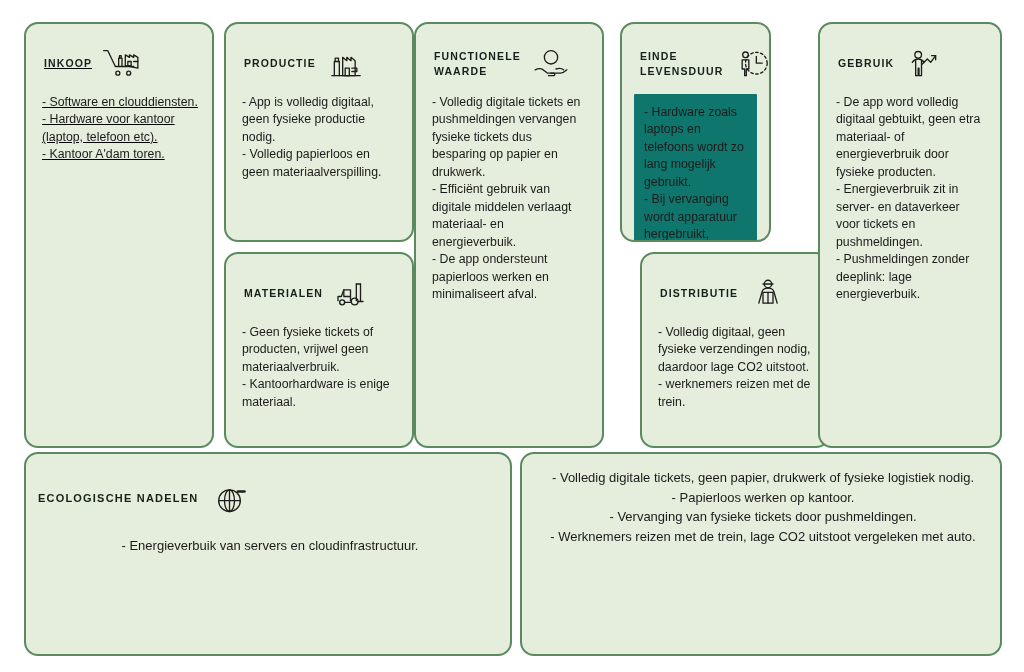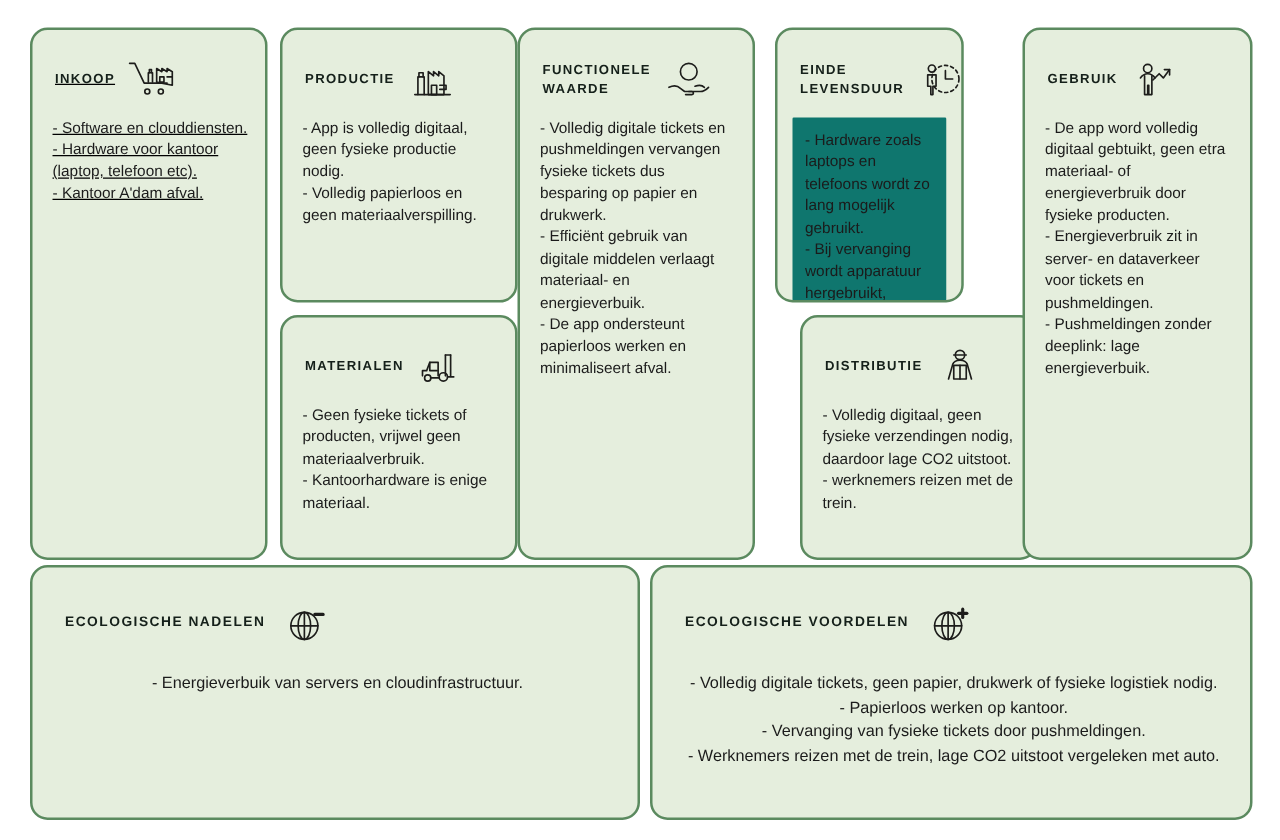--- a/index.html
+++ b/index.html
@@ -70,21 +70,21 @@
     padding: 10px 10px 52px 10px;
     border-radius: 1px;
   }
   .card-body.wide {
     font-size: 13px;
     line-height: 1.5;
     padding: 14px 18px 14px 22px;
     text-align: center;
   }
   .head-wide {
-    padding: 22px 16px 0 26px;
+    padding: 22px 16px 0 12px;
     gap: 14px;
     min-height: 46px;
   }
   .head-wide .card-title { font-size: 11px; letter-spacing: 1.2px; }
   .head-wide .card-icon { width: 40px; height: 40px; }
 
   
   #card-inkoop      { left: 24px;  top: 22px;  width: 190px; height: 426px; text-decoration: underline; }
   #card-productie   { left: 224px; top: 22px;  width: 190px; height: 220px; }
   #card-materialen  { left: 224px; top: 252px; width: 190px; height: 196px; }
@@ -111,21 +111,21 @@
           <path d="M20 24 v-9 h4 v9"></path>
           <path d="M21 15 v-3 h2 v3"></path>
           <path d="M28 24 v-13 l5 3 v-3 l5 3 v-3 l5 3 v13 z"></path>
           <rect x="31" y="19" width="4" height="5"></rect>
           <path d="M38 19 h5"></path>
         </svg>
       </span>
     </div>
     <div class="card-body">- Software en clouddiensten.
 - Hardware voor kantoor (laptop, telefoon etc).
-- Kantoor A'dam afval.</div>
+- Kantoor A'dam toren.</div>
   </div>
 
   <div class="card" id="card-productie">
     <div class="card-head">
       <div class="card-title">PRODUCTIE</div>
       <span class="card-icon">
         <svg viewBox="0 0 48 44" fill="none" stroke="currentColor" stroke-width="1.6" stroke-linecap="round" stroke-linejoin="round">
           <path d="M10 36 v-17 h6 v17"></path>
           <path d="M11 19 v-4 h4 v4"></path>
           <path d="M20 36 v-22 l5 4 v-4 l5 4 v-4 l5 4 v18 z"></path>
@@ -239,32 +239,19 @@
           <path d="M8 24 h26"></path>
           <ellipse cx="21" cy="24" rx="6" ry="13"></ellipse>
           <path d="M31 13 h8" stroke-width="3"></path>
         </svg>
       </span>
     </div>
     <div class="card-body wide">- Energieverbuik van servers en cloudinfrastructuur.</div>
   </div>
 
   <div class="card" id="card-voordelen">
-    <div class="card-head head-wide">
-      <div class="card-title">ECOLOGISCHE VOORDELEN</div>
-      <span class="card-icon">
-        <svg viewBox="0 0 48 44" fill="none" stroke="currentColor" stroke-width="1.6" stroke-linecap="round" stroke-linejoin="round">
-          <circle cx="21" cy="24" r="13"></circle>
-          <path d="M21 11 v26"></path>
-          <path d="M8 24 h26"></path>
-          <ellipse cx="21" cy="24" rx="6" ry="13"></ellipse>
-          <path d="M31 12 h8" stroke-width="3"></path>
-          <path d="M35 8 v8" stroke-width="3"></path>
-        </svg>
-      </span>
-    </div>
     <div class="card-body wide">- Volledig digitale tickets, geen papier, drukwerk of fysieke logistiek nodig.
 - Papierloos werken op kantoor.
 - Vervanging van fysieke tickets door pushmeldingen.
 - Werknemers reizen met de trein, lage CO2 uitstoot vergeleken met auto.</div>
   </div>
 
 </div>
 
 </body></html>

